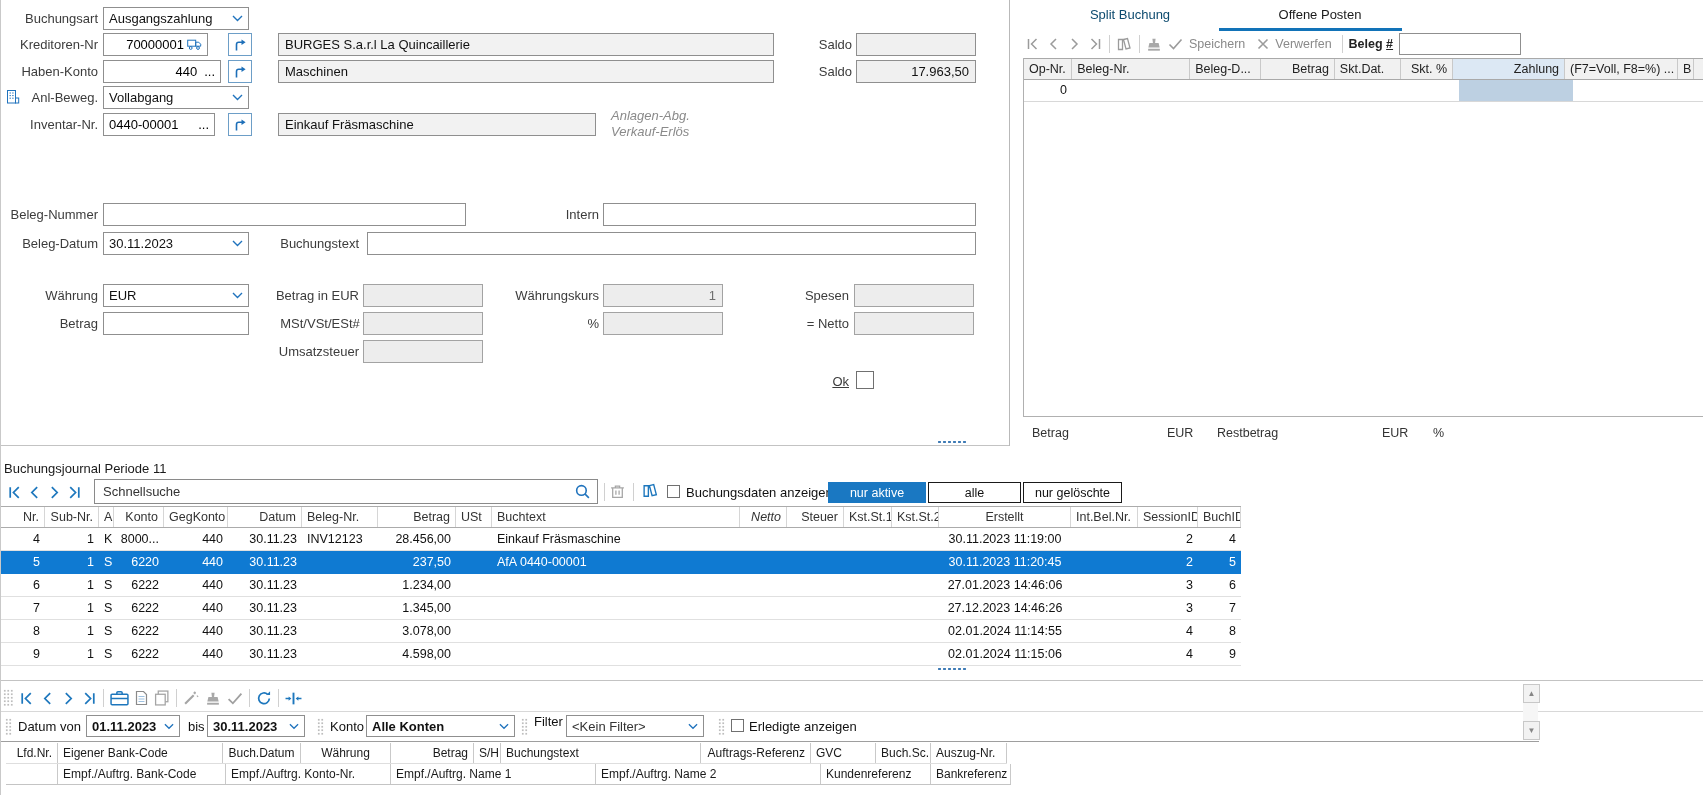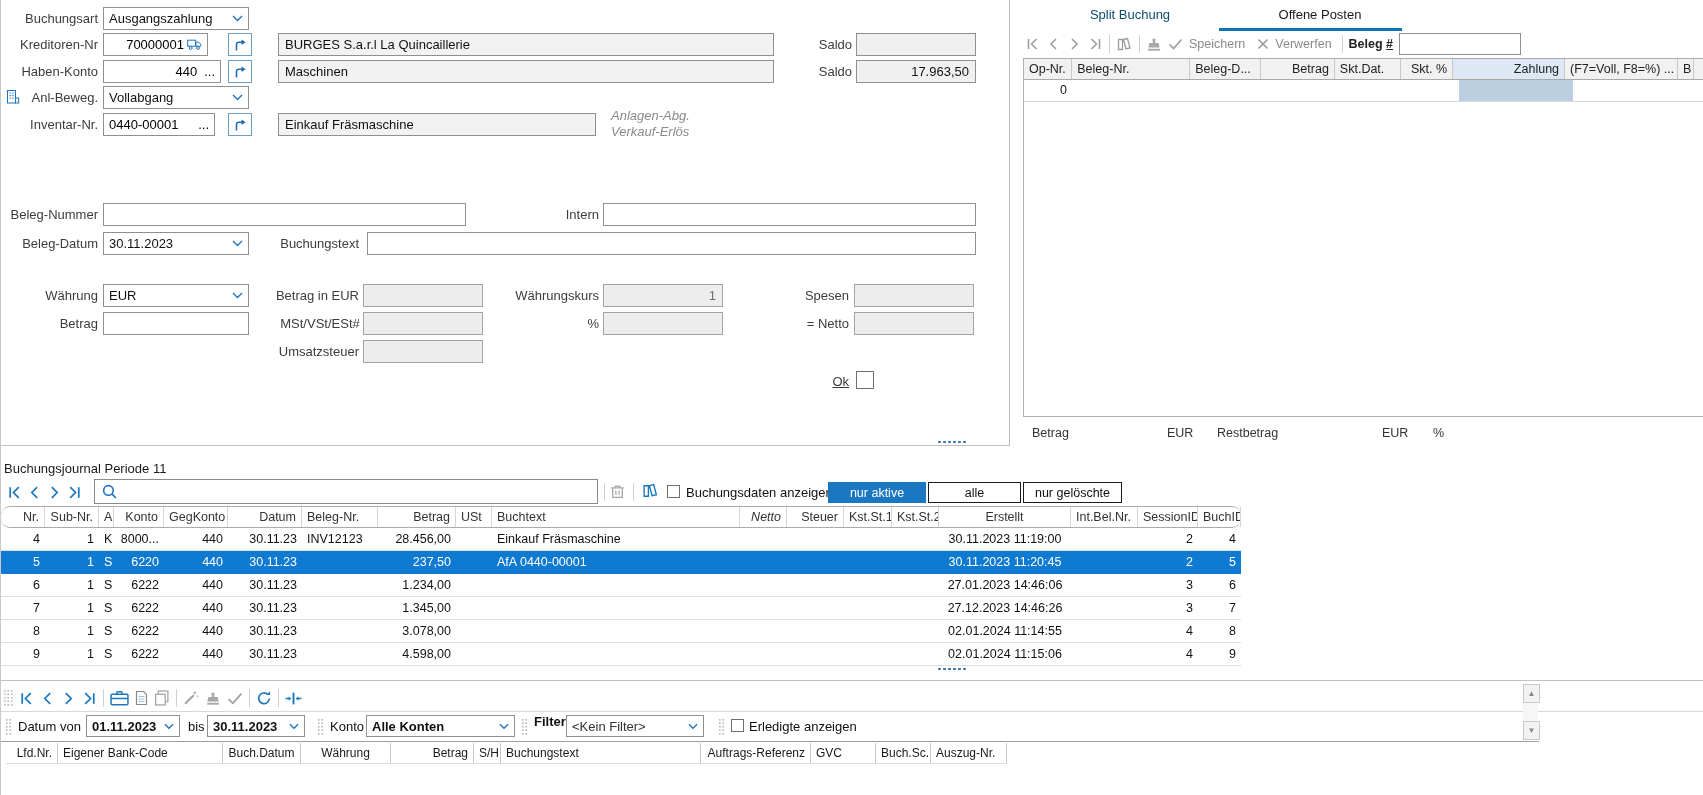--- a/index.html
+++ b/index.html
@@ -323,20 +323,21 @@
           <path d="M4.5 2l5 5-5 5" fill="none" stroke="currentColor" stroke-width="1.6"></path>
         </svg>
       </span>
     <span class="icon nav-blue">
         <svg width="15" height="15" viewBox="0 0 14 14">
           <path d="M3 2l5 5-5 5M11 2v10" fill="none" stroke="currentColor" stroke-width="1.6"></path>
         </svg>
       </span>
   </div>
   <div class="abs searchbox" style="left:93px;top:479px;width:504px;">
+    <input value="Schnellsuche" style="">
     <span class="icon">
         <svg width="17" height="17" viewBox="0 0 16 16">
           <circle cx="7" cy="7" r="4.5" fill="none" stroke="#2073bd" stroke-width="1.5"></circle>
           <path d="M10.5 10.5L14 14" stroke="#2073bd" stroke-width="1.5"></path>
         </svg>
       </span>
   </div>
   <span class="abs sep" style="left:603px;top:483px;"></span>
   <span class="abs icon" style="left:609px;top:483px;">
       <svg width="15" height="16" viewBox="0 0 14 15">
@@ -348,21 +349,21 @@
       <svg width="17" height="16" viewBox="0 0 16 15">
         <path d="M2 2.5h4v10H2zM7 2.5l4-1 2.5 9.5-4 1z" fill="none" stroke="currentColor" stroke-width="1.3"></path>
       </svg>
     </span>
   <span class="abs cb" style="left:666px;top:485px;"></span>
   <span class="abs" style="left:685px;top:485px;">Buchungsdaten anzeigen</span>
   <div class="abs fbtn active" style="left:827px;top:482px;width:98px;">nur aktive</div>
   <div class="abs fbtn" style="left:927px;top:482px;width:93px;">alle</div>
   <div class="abs fbtn" style="left:1022px;top:482px;width:99px;">nur gelöschte</div>
 
-  <div class="abs jhead" id="journal-header" style="left:0;top:506px;width:1240px;border-radius:9px;">
+  <div class="abs jhead" id="journal-header" style="left:0;top:506px;width:1240px;">
       <span class="jh ar" style="width: 44px;">Nr.</span>
       <span class="jh ar" style="width: 54px;">Sub-Nr.</span>
       <span class="jh ac" style="width: 15px;">A</span>
       <span class="jh ar" style="width: 50px;">Konto</span>
       <span class="jh ar" style="width: 64px;">GegKonto</span>
       <span class="jh ar" style="width: 74px;">Datum</span>
       <span class="jh al" style="width: 76px;">Beleg-Nr.</span>
       <span class="jh ar" style="width: 78px;">Betrag</span>
       <span class="jh al" style="width: 36px;">USt</span>
       <span class="jh al" style="width: 248px;">Buchtext</span>
@@ -603,21 +604,21 @@
     <span class="abs" style="left:329px;top:7px;">Konto</span>
     <div class="abs dd sm" style="left:365px;top:3px;width:149px;">
       <span class="val bold">Alle Konten</span>
       <span class="icon">
           <svg width="10" height="7" viewBox="0 0 11 7">
             <path d="M1 1l4.5 4.5L10 1" fill="none" stroke="#2073bd" stroke-width="1.4"></path>
           </svg>
         </span>
     </div>
     <span class="abs grip" style="left:520px;top:6px;"></span>
-    <span class="abs" style="left:533px;top:2px;font-weight:bold;">Filter</span>
+    <span class="abs" style="left:533px;top:2px;">Filter</span>
     <div class="abs dd sm" style="left:565px;top:3px;width:138px;">
       <span class="val" style="color:#333;">&lt;Kein Filter&gt;</span>
       <span class="icon">
           <svg width="10" height="7" viewBox="0 0 11 7">
             <path d="M1 1l4.5 4.5L10 1" fill="none" stroke="#2073bd" stroke-width="1.4"></path>
           </svg>
         </span>
     </div>
     <span class="abs grip" style="left:717px;top:6px;"></span>
     <span class="abs cb" style="left:730px;top:7px;"></span>
@@ -631,20 +632,29 @@
       <span class="bh ac" style="width: 78px;">Buch.Datum</span>
       <span class="bh ac" style="width: 90px;">Währung</span>
       <span class="bh ar" style="width: 83px;">Betrag</span>
       <span class="bh al" style="width: 27px;">S/H</span>
       <span class="bh al" style="width: 200px;">Buchungstext</span>
       <span class="bh ar" style="width: 110px;">Auftrags-Referenz</span>
       <span class="bh al" style="width: 65px;">GVC</span>
       <span class="bh al" style="width: 55px;">Buch.Sc...</span>
       <span class="bh al" style="width: 76px;">Auszug-Nr.</span>
     </div>
+  <div class="abs brow" id="bank-header2" style="left:5px;top:764px;height:21px;border-bottom:1px solid #c4c4c4;">
+      <span class="bh al" style="width: 52px;"></span>
+      <span class="bh al" style="width: 168px;">Empf./Auftrg. Bank-Code</span>
+      <span class="bh al" style="width: 165px;">Empf./Auftrg. Konto-Nr.</span>
+      <span class="bh al" style="width: 205px;">Empf./Auftrg. Name 1</span>
+      <span class="bh al" style="width: 225px;">Empf./Auftrg. Name 2</span>
+      <span class="bh al" style="width: 110px;">Kundenreferenz</span>
+      <span class="bh al" style="width: 80px;">Bankreferenz</span>
+    </div>
 
   <div class="abs" style="left:1522px;top:684px;width:15px;height:54px;background:#f6f6f6;">
     <div class="scrollbtn">
         <span>▲</span>
       </div>
     <div class="scrollbtn" style="margin-top:18px;">
         <span>▼</span>
       </div>
   </div>
 

